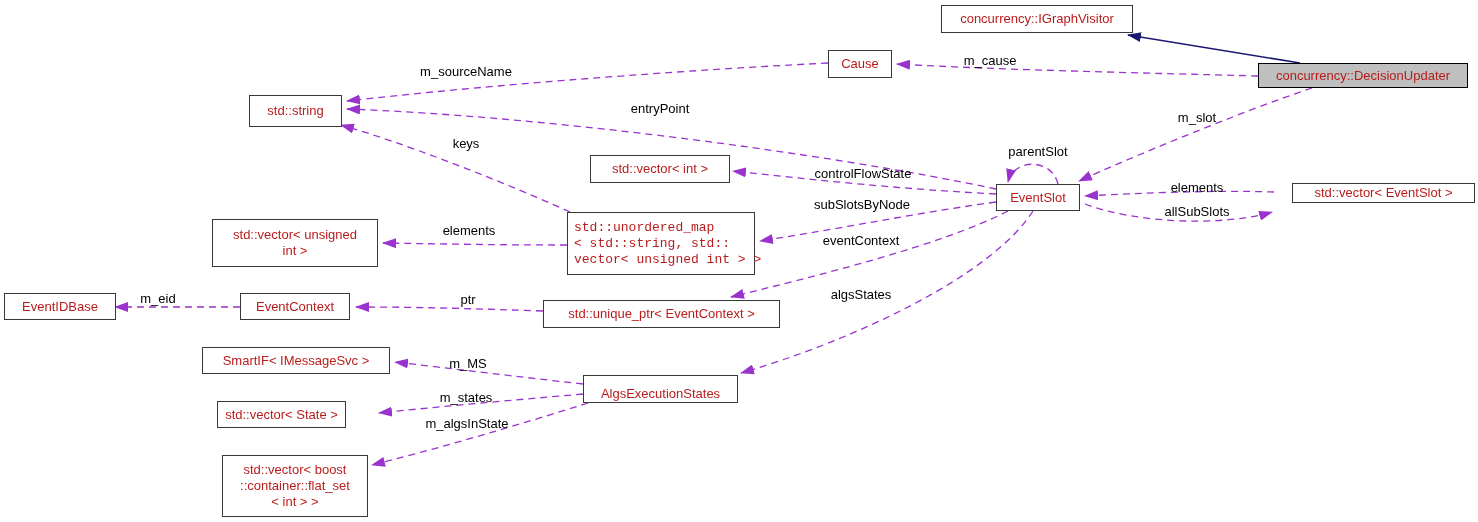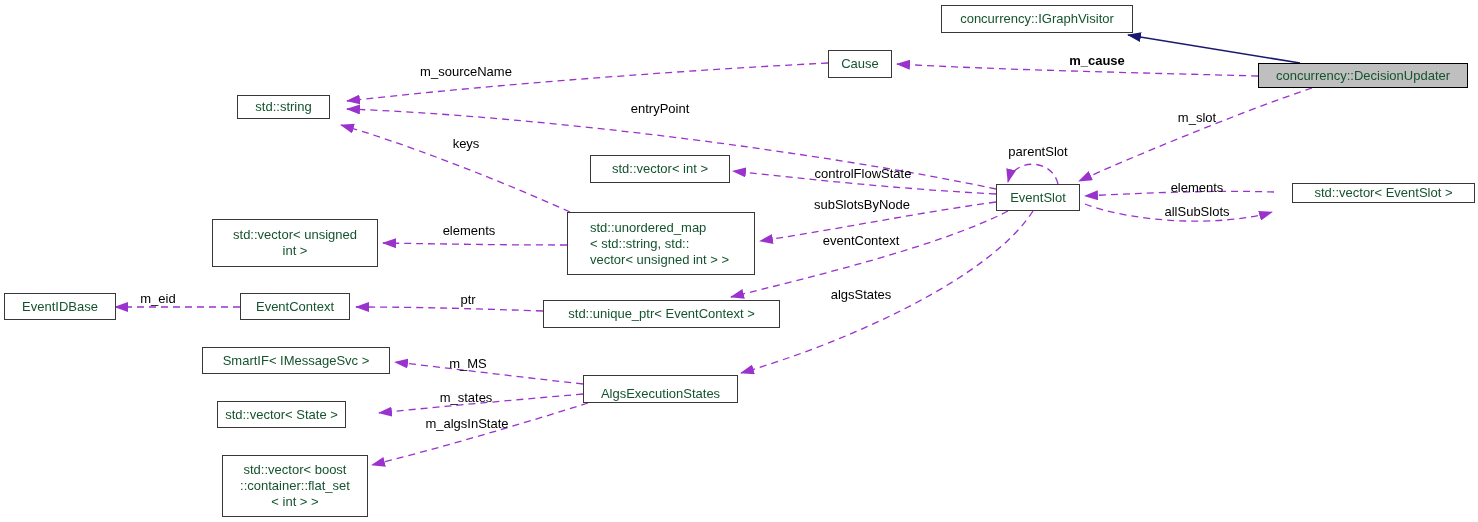--- a/index.html
+++ b/index.html
@@ -9,32 +9,32 @@
     background:#ffffff;
     font-family:"Liberation Sans","DejaVu Sans",sans-serif;
     overflow:hidden;
   }
   #edges{position:absolute;left:0;top:0;width:1478px;height:522px;}
   .node{
     position:absolute;
     box-sizing:border-box;
     background:#ffffff;
     border:1.4px solid #383838;
-    color:#14532d;
+    color:#b91c1c;
     font-size:13px;
     line-height:16px;
     display:flex;
     flex-direction:column;
     justify-content:center;
     align-items:center;
     text-align:center;
     white-space:nowrap;
     cursor:pointer;
   }
-  .node.align-left{align-items:flex-start;text-align:left;padding-left:22px;}
+  .node.align-left{align-items:flex-start;text-align:left;padding-left:6px;font-family:Liberation Mono, monospace;}
   .node.highlight{
     background:#bfbfbf;
     border:1.6px solid #000000;
     cursor:default;
   }
   .edge-label{
     position:absolute;
     transform:translate(-50%,-50%);
     font-size:13px;
     color:#000000;
@@ -78,21 +78,21 @@
   <div id="nodes">
       <div class="node" style="left: 941px; top: 5px; width: 192px; height: 28px;">
         <div>concurrency::IGraphVisitor</div>
       </div>
       <div class="node highlight" style="left: 1258px; top: 63px; width: 210px; height: 25px;">
         <div>concurrency::DecisionUpdater</div>
       </div>
       <div class="node" style="left: 828px; top: 50px; width: 64px; height: 28px;">
         <div>Cause</div>
       </div>
-      <div class="node" style="left: 237px; top: 95px; width: 93px; height: 24px;">
+      <div class="node" style="left: 249px; top: 95px; width: 93px; height: 32px;">
         <div>std::string</div>
       </div>
       <div class="node" style="left: 590px; top: 155px; width: 140px; height: 28px; justify-content: center;">
         <div>std::vector&lt; int &gt;</div>
       </div>
       <div class="node align-left" style="left: 567px; top: 212px; width: 188px; height: 63px;">
         <div>std::unordered_map</div>
         <div>&lt; std::string, std::</div>
         <div>vector&lt; unsigned int &gt; &gt;</div>
       </div>
@@ -124,21 +124,21 @@
         <div>&lt; int &gt; &gt;</div>
       </div>
       <div class="node" style="left: 996px; top: 184px; width: 84px; height: 27px;">
         <div>EventSlot</div>
       </div>
       <div class="node" style="left: 1274px; top: 183px; width: 183px; height: 20px; margin-left: 18px;">
         <div>std::vector&lt; EventSlot &gt;</div>
       </div>
     </div>
   <div id="labels">
-      <div class="edge-label" style="left: 1097px; top: 60px; font-weight: bold;">m_cause</div>
+      <div class="edge-label" style="left: 990px; top: 60px;">m_cause</div>
       <div class="edge-label" style="left: 466px; top: 71px;">m_sourceName</div>
       <div class="edge-label" style="left: 1197px; top: 117px; text-align: right;">m_slot</div>
       <div class="edge-label" style="left: 660px; top: 108px;">entryPoint</div>
       <div class="edge-label" style="left: 1038px; top: 151px;">parentSlot</div>
       <div class="edge-label" style="left: 863px; top: 173px;">controlFlowState</div>
       <div class="edge-label" style="left: 862px; top: 204px;">subSlotsByNode</div>
       <div class="edge-label" style="left: 861px; top: 240px;">eventContext</div>
       <div class="edge-label" style="left: 861px; top: 294px;">algsStates</div>
       <div class="edge-label" style="left: 466px; top: 143px;">keys</div>
       <div class="edge-label" style="left: 469px; top: 230px;">elements</div>

